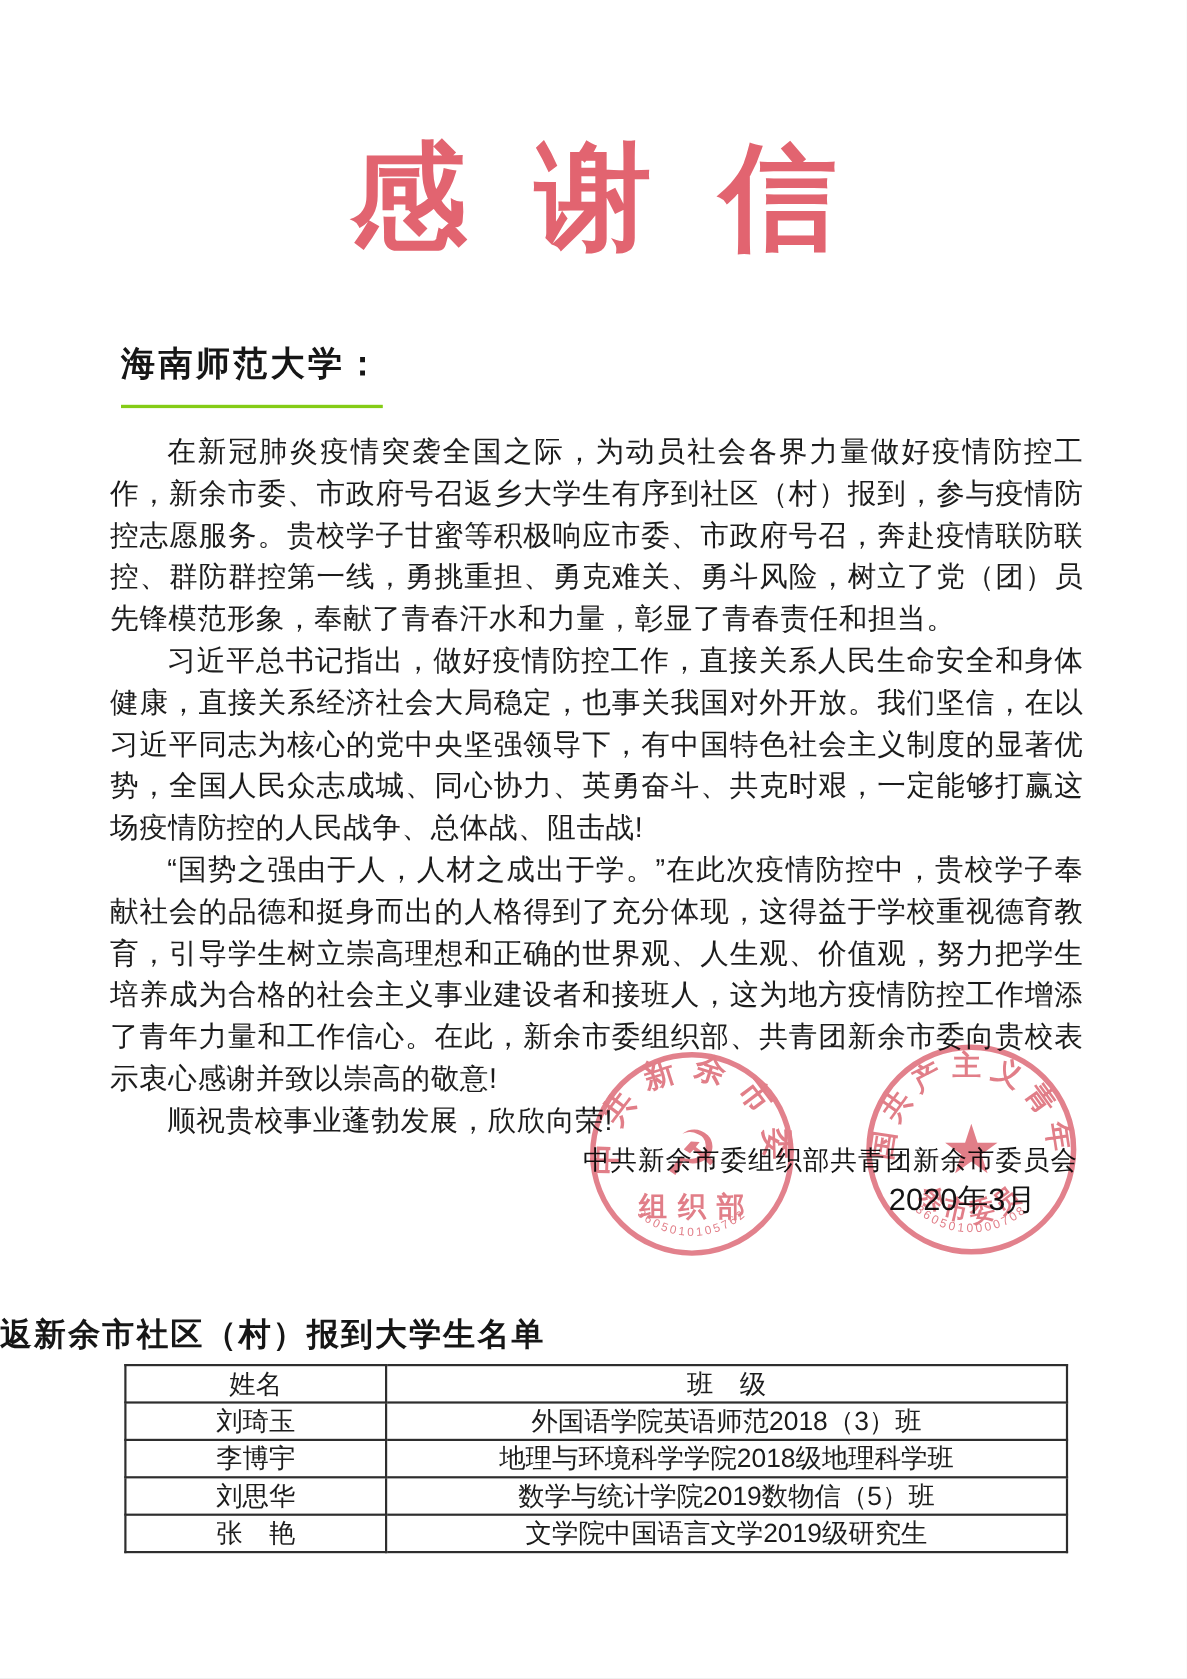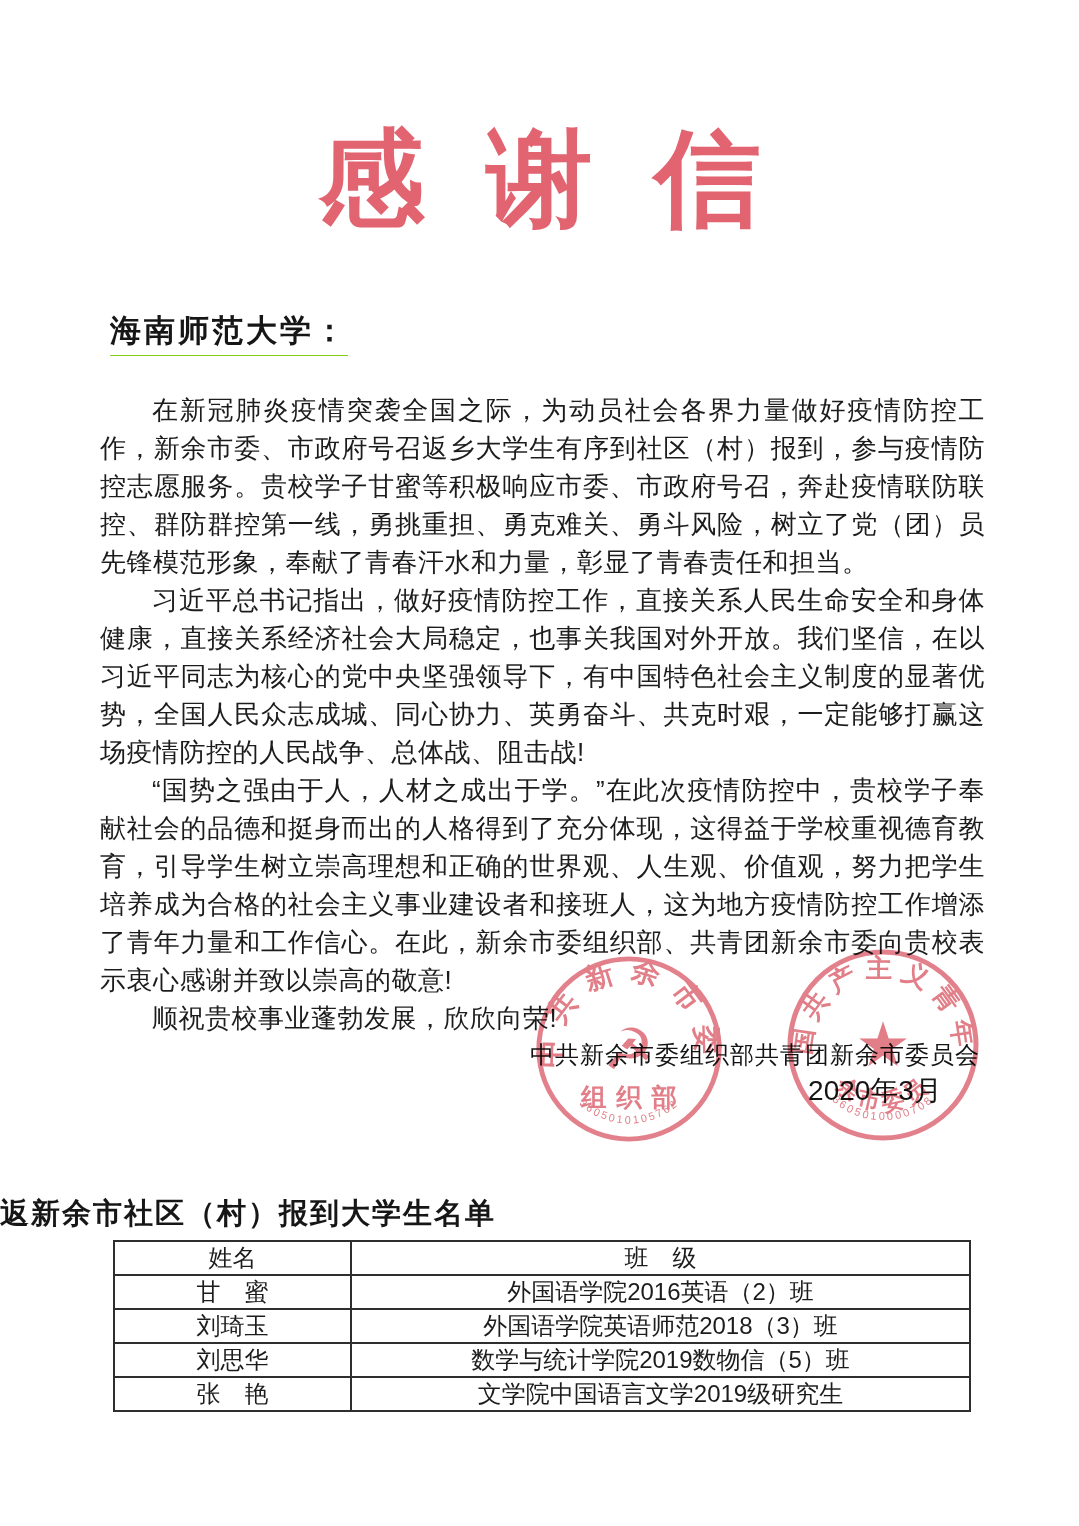--- a/index.html
+++ b/index.html
@@ -19,21 +19,21 @@
     letter-spacing:62px;
     text-indent:62px;
     color:#e26470;
     white-space:nowrap;
   }
   .salutation{
     position:absolute;top:310px;left:110px;
     font-size:31px;font-weight:700;letter-spacing:3px;color:#161616;
   }
   .salutation span{
-    display:inline-block;border-bottom:1px solid #84cc16;padding-bottom:3px;text-align:center;
+    display:inline-block;border-bottom:3px solid #84cc16;padding-bottom:16px;text-align:center;
   }
   .letter-body{
     position:absolute;top:391px;left:100px;width:885px;
     font-size:26px;line-height:38px;
     text-align:justify;color:#1c1c1c;letter-spacing:0.5px;
   }
   .letter-body p{margin:0;text-indent:2em;}
   .sig-orgs{
     position:absolute;top:1039px;left:530px;
     font-size:24px;letter-spacing:1px;color:#141414;
@@ -129,26 +129,26 @@
 
   <div class="roster-title">返新余市社区（村）报到大学生名单</div>
 
   <table class="roster-table">
     <tbody>
         <tr>
       <th class="col-name">姓名</th>
       <th>班　级</th>
     </tr>
     <tr>
-      <td>甘　蜜</td>
-      <td>外国语学院2016英语（2）班</td>
+      <td>刘琦玉</td>
+      <td>外国语学院英语师范2018（3）班</td>
     </tr>
     <tr>
-      <td>刘琦玉</td>
-      <td>外国语学院英语师范2018（3）班</td>
+      <td>李博宇</td>
+      <td>地理与环境科学学院2018级地理科学班</td>
     </tr>
     <tr>
       <td>刘思华</td>
       <td>数学与统计学院2019数物信（5）班</td>
     </tr>
     <tr>
       <td>张　艳</td>
       <td>文学院中国语言文学2019级研究生</td>
     </tr>
   </tbody>

